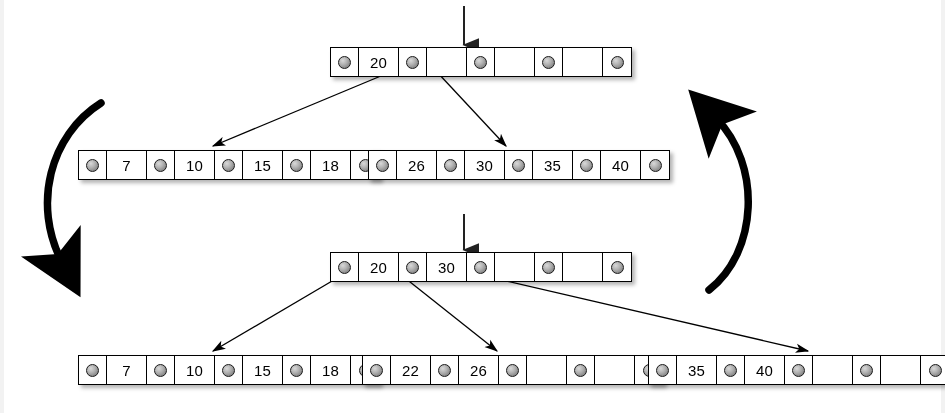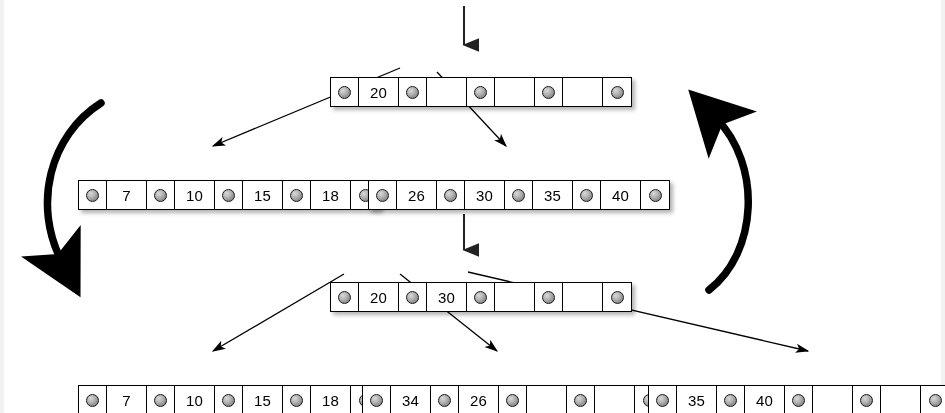--- a/index.html
+++ b/index.html
@@ -15,21 +15,20 @@
   
   .node{
     position:absolute;
     display:flex;
     height:30px;
     background:#ffffff;
     border:1.5px solid #000;
     box-sizing:border-box;
     box-shadow:3px 3px 4px rgba(0,0,0,0.30);
     z-index:5;
-    margin-top:30px;
   }
   .cell{
     box-sizing:border-box;
     border-right:1.5px solid #000;
     display:flex;align-items:center;justify-content:center;
     height:100%;
     background:#fff;
   }
   .cell:last-child{border-right:none;}
   .cell.ptr{width:28px;}
@@ -190,21 +189,21 @@
         </div>
         <div class="cell key">18</div>
         <div class="cell ptr">
           <span class="dot"></span>
         </div>
       </div>
       <div class="node" style="left: 362px; top: 355px;">
         <div class="cell ptr">
           <span class="dot"></span>
         </div>
-        <div class="cell key">34</div>
+        <div class="cell key">22</div>
         <div class="cell ptr">
           <span class="dot"></span>
         </div>
         <div class="cell key">26</div>
         <div class="cell ptr">
           <span class="dot"></span>
         </div>
         <div class="cell key"></div>
         <div class="cell ptr">
           <span class="dot"></span>

